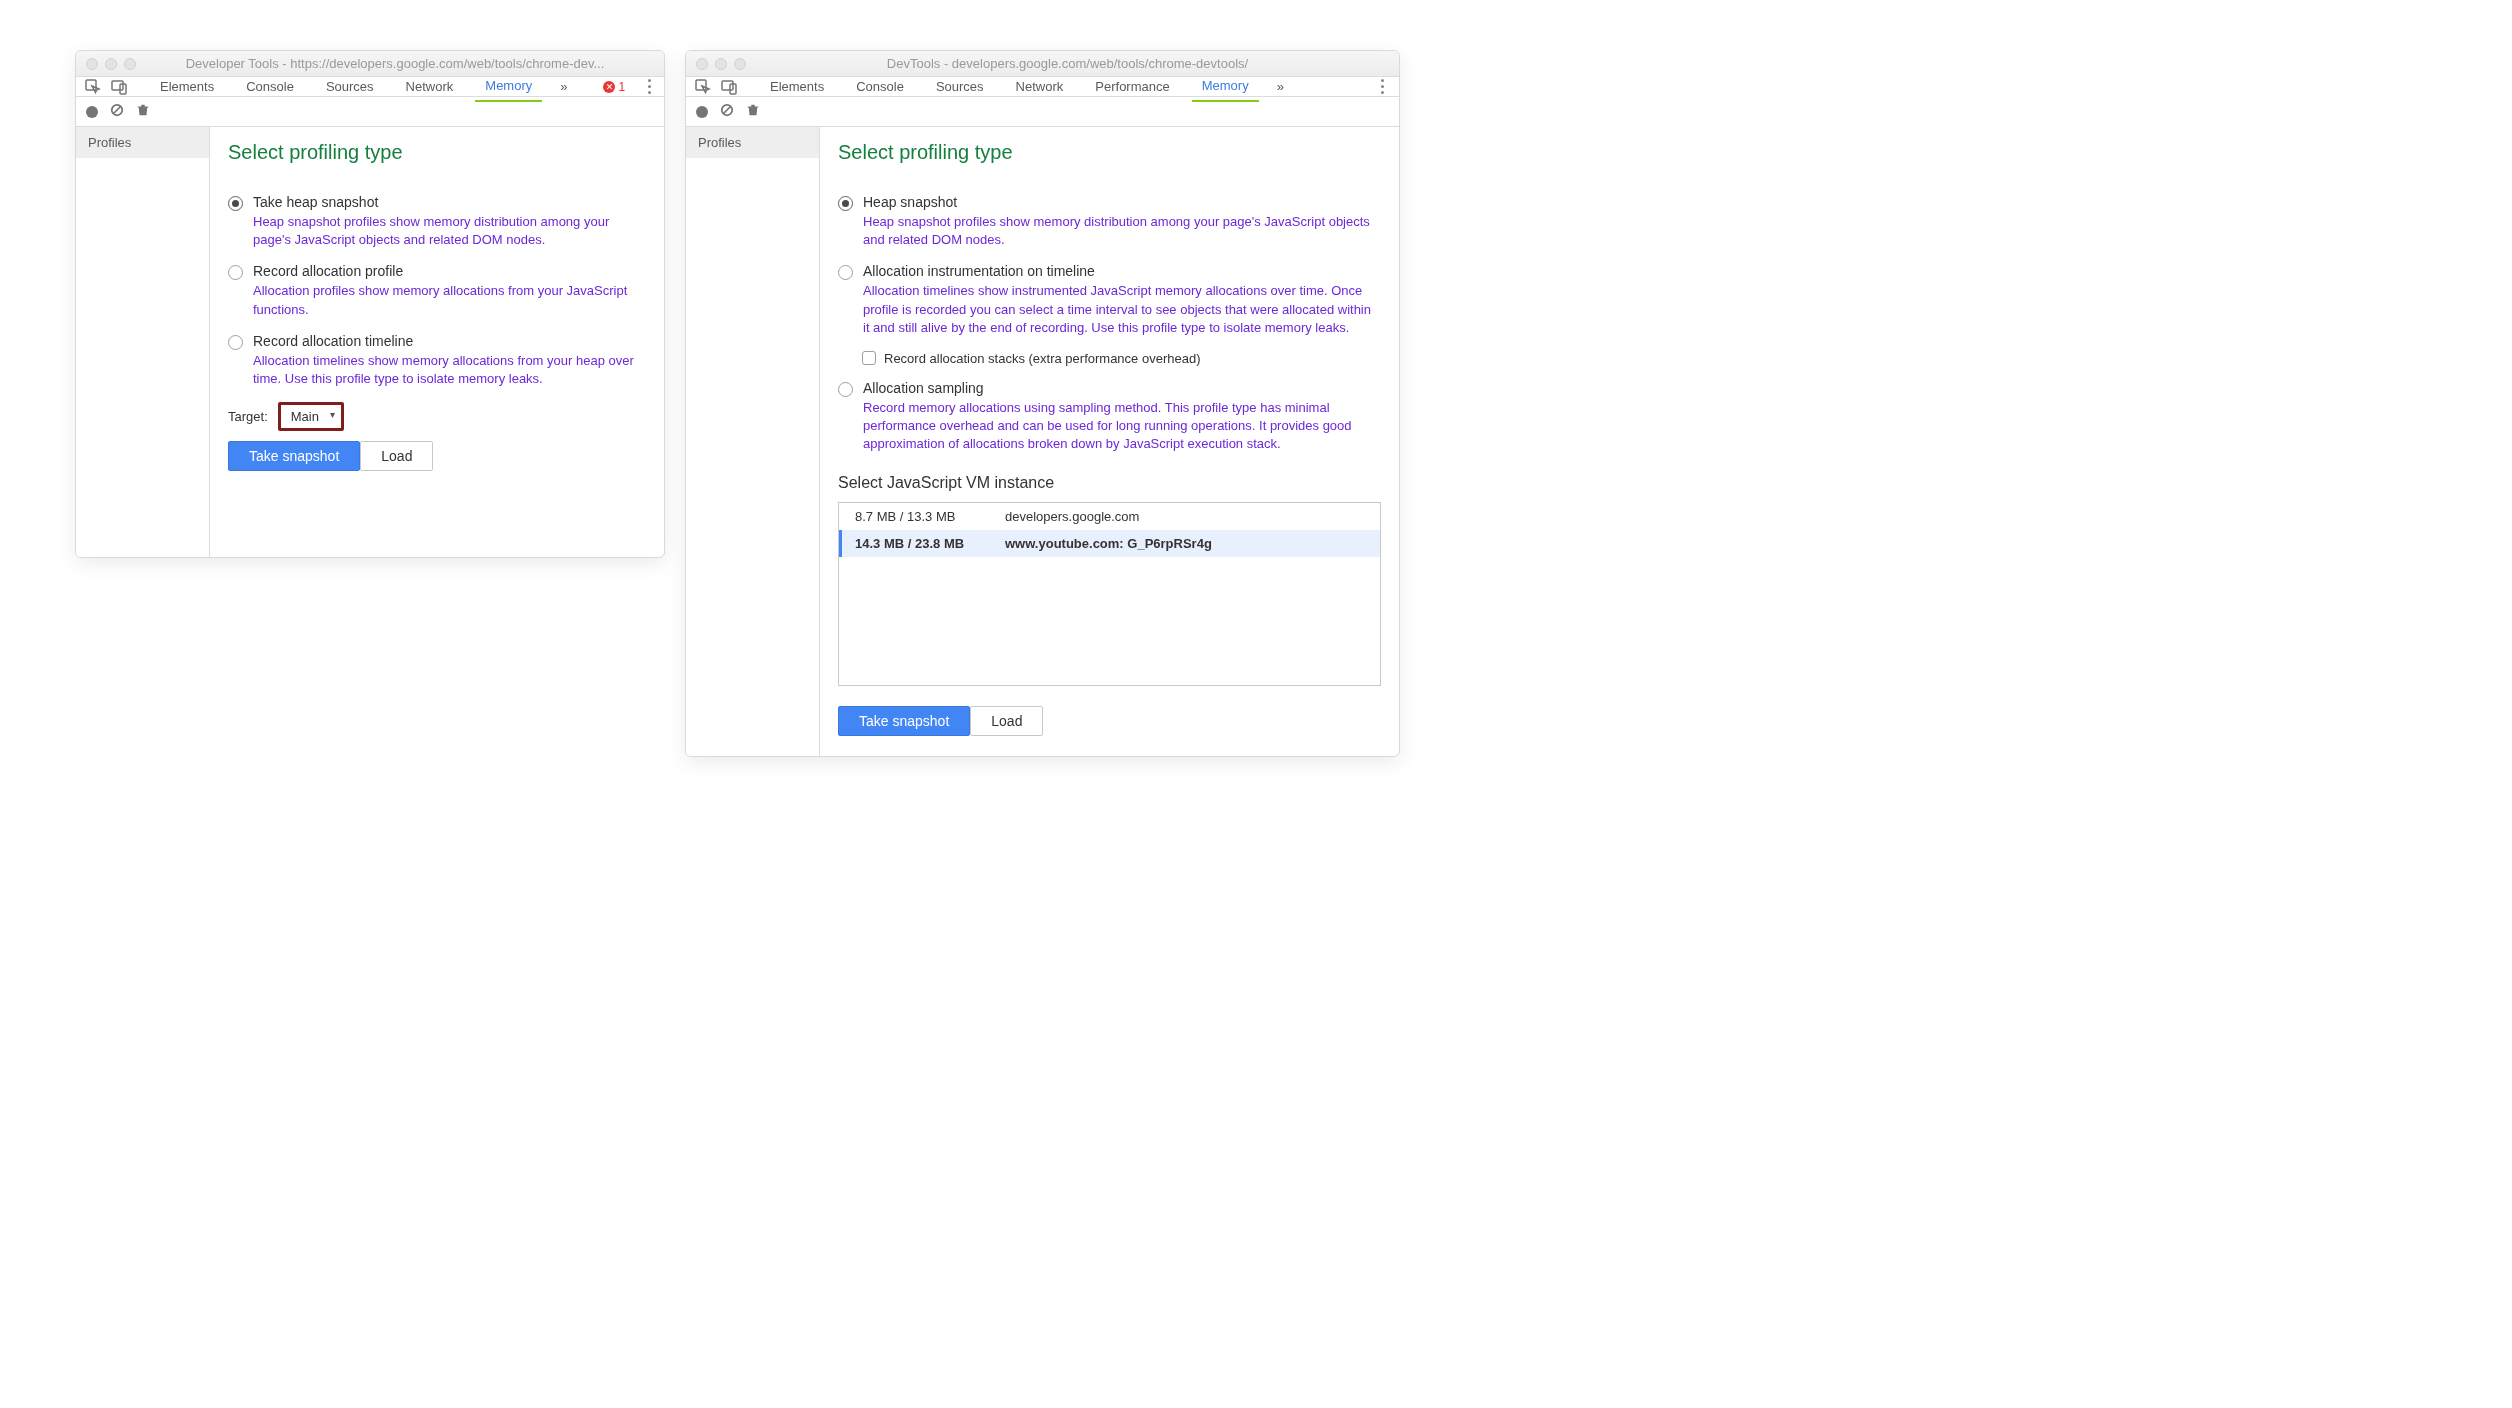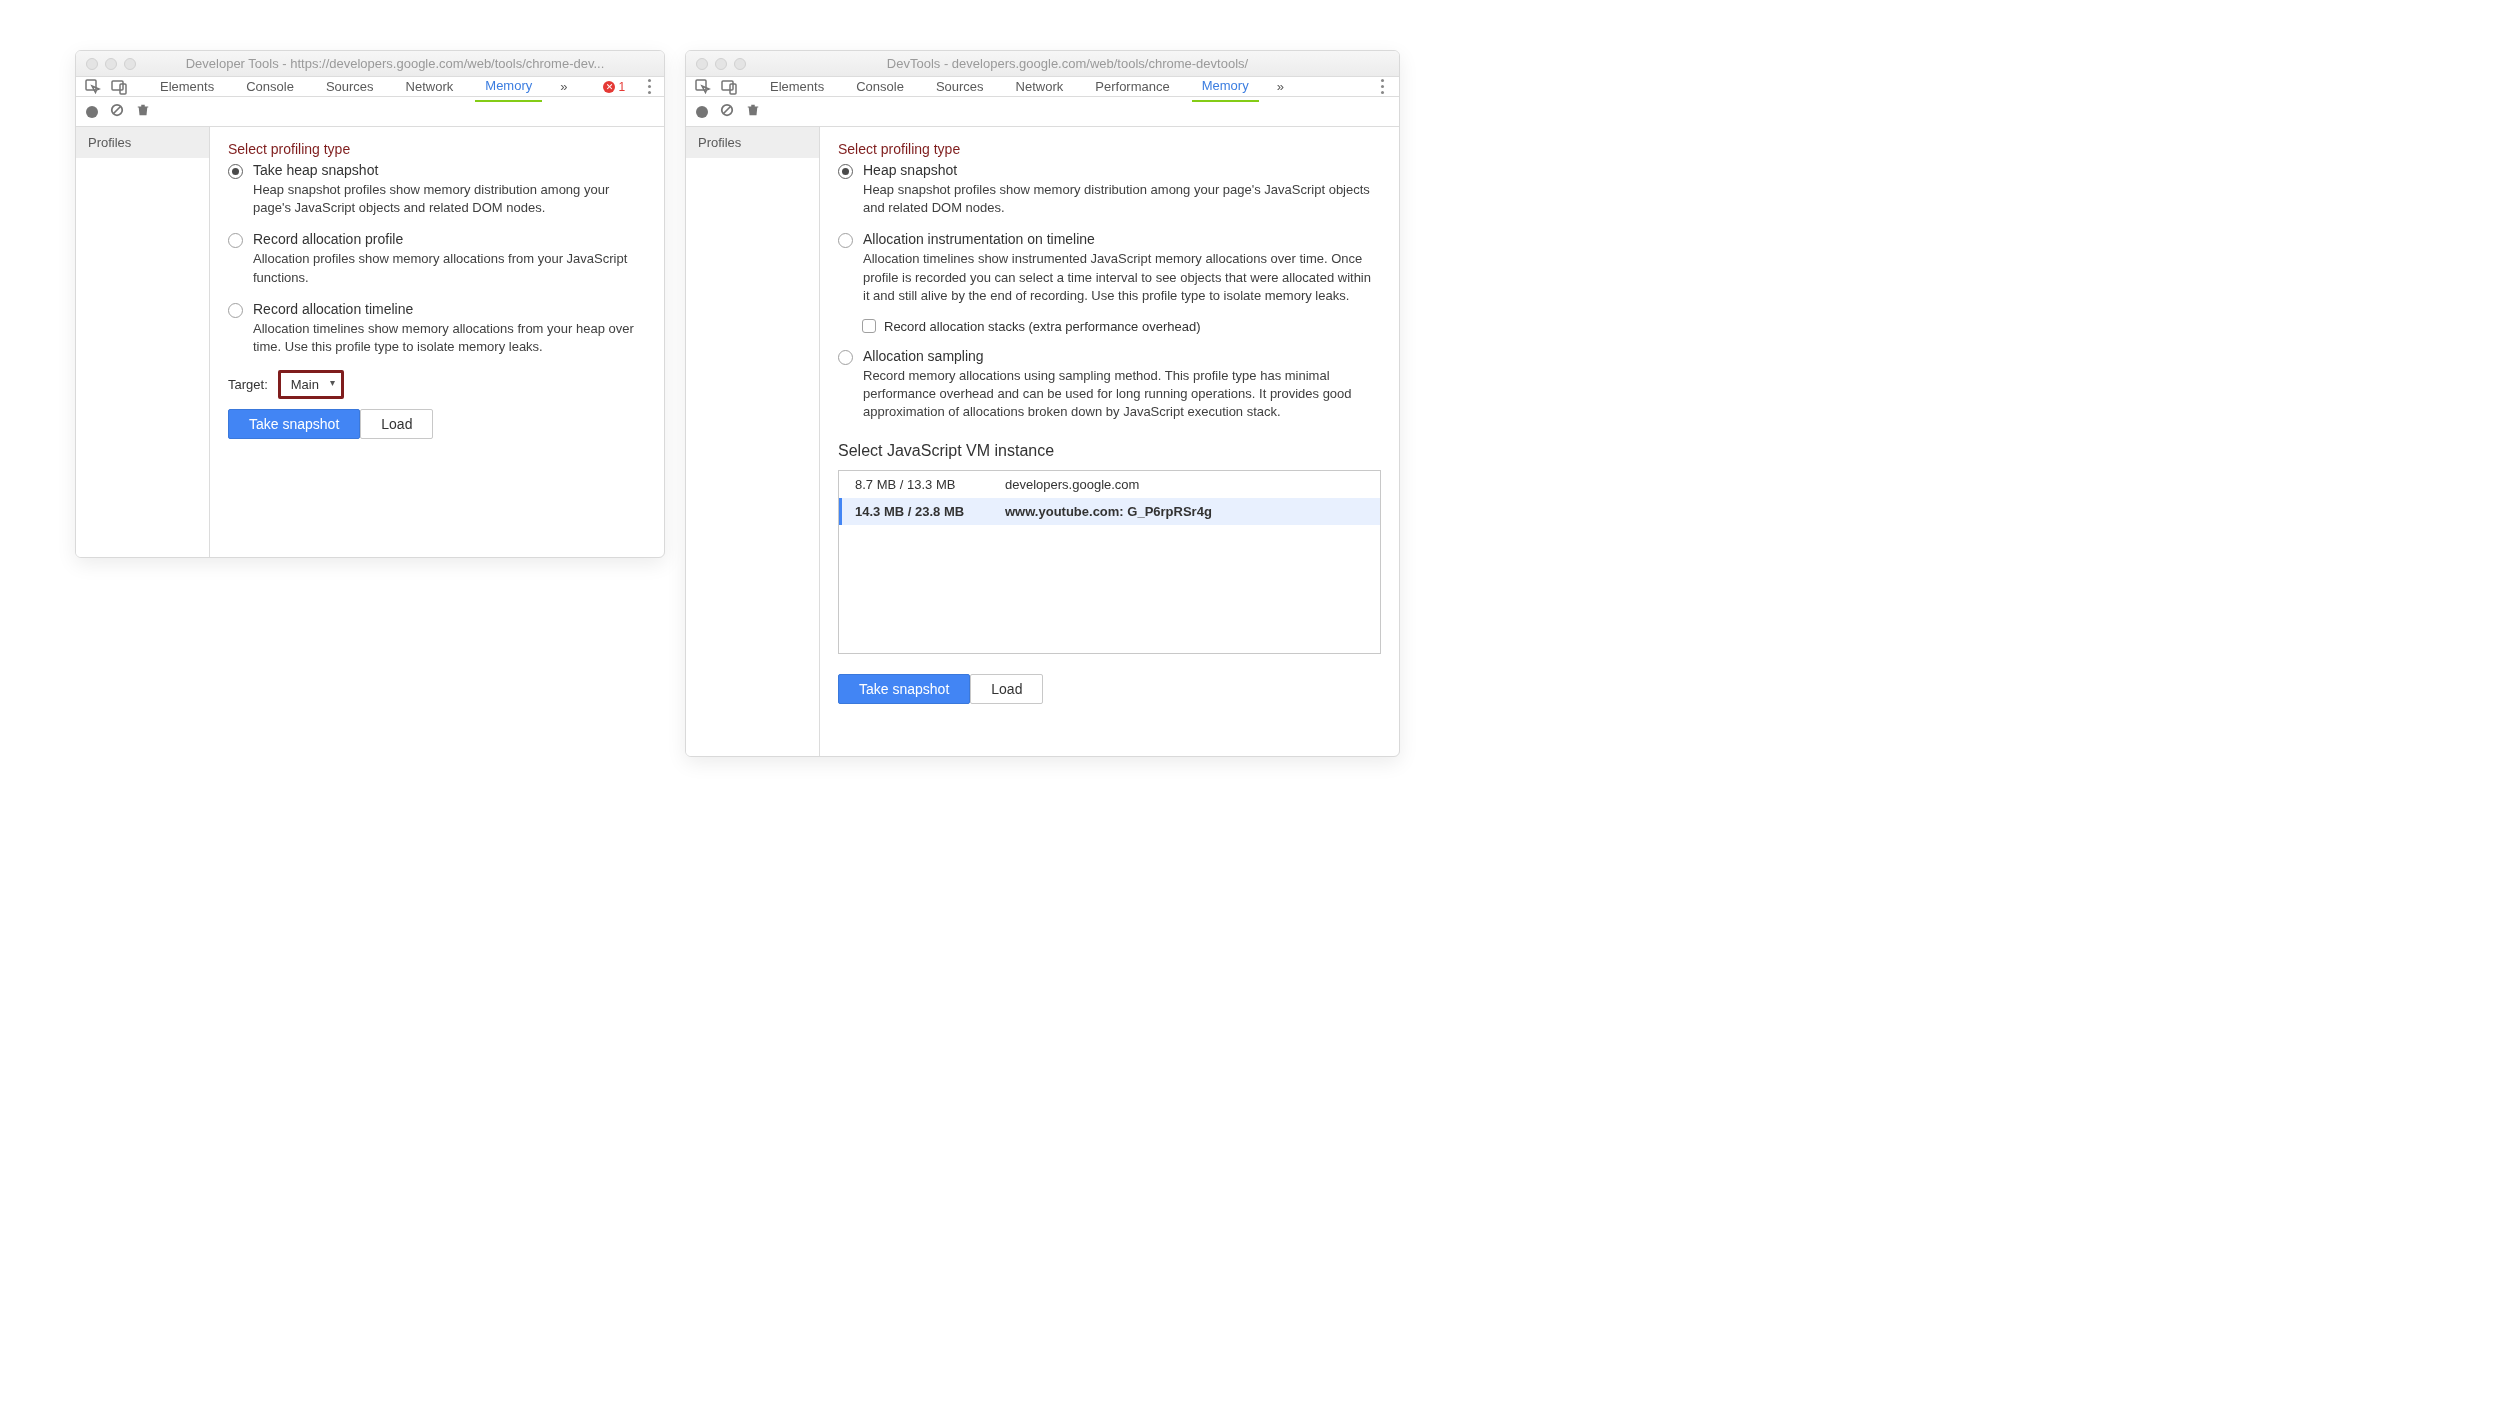--- a/index.html
+++ b/index.html
@@ -67,33 +67,33 @@
   height:30px; border-bottom:1px solid #dcdcdc;
   display:flex; align-items:center; padding:0 10px; gap:12px;
 }
 .rec-dot { width:12px;height:12px;border-radius:50%;background:#757575; }
 .ban-icon svg, .trash-icon svg { width:14px;height:14px; fill:none; stroke:#757575; stroke-width:2; }
 .trash-icon svg { fill:#757575; stroke:none; }
 .body { flex:1; display:flex; overflow:hidden; }
 .sidebar { width:134px; border-right:1px solid #dcdcdc; background:#fff; }
 .side-item { padding:8px 12px; background:#eee; color:#5a5a5a; }
 .content { flex:1; padding:14px 18px; overflow-y:auto; }
-.h1 { font-size:14px; color:#7f1d1d; margin-bottom:5px; font-weight:400; }
+.h1 { font-size:20px; color:#15803d; margin-bottom:30px; font-weight:400; }
 .h2 { font-size:16px; color:#333; margin-top:20px; margin-bottom:10px; font-weight:400; }
 .opt { display:flex; gap:10px; margin-bottom:14px; }
 .radio {
   width:15px;height:15px;border-radius:50%;border:1px solid #a0a0a0;
   display:flex;align-items:center;justify-content:center;flex:none;margin-top:2px;
   background:#fff;
 }
 .radio.sel { border-color:#606060; }
 .radio .dot { width:7px;height:7px;border-radius:50%;background:#4a4a4a; }
 .opt-body { flex:1; }
 .opt-title { font-size:14px; color:#333; margin-bottom:3px; }
-.opt-desc { font-size:13px; color:#404040; line-height:1.4; }
+.opt-desc { font-size:13px; color:#6d28d9; line-height:1.4; }
 .check-row { display:flex; align-items:center; gap:8px; margin-left:24px; margin-bottom:14px; }
 .checkbox { width:14px;height:14px;border:1px solid #a0a0a0;border-radius:3px;background:#fff; }
 .target-row { display:flex; align-items:center; gap:10px; margin: 6px 0 10px 0; }
 .select-imit {
   border:3px solid #7f1d1d; background:#fff; padding:4px 22px 4px 10px; font-size:13px;
   position:relative; border-radius:2px;
 }
 .select-imit::after { content:'▾'; position:absolute; right:6px; top:4px; font-size:10px; color:#555; }
 .btnrow { display:flex; gap:0; margin-top:6px; }
 .btn { padding:6px 20px; font-size:14px; border-radius:2px; cursor:pointer; border:1px solid #c8c8c8; background:#fff; color:#333;}

